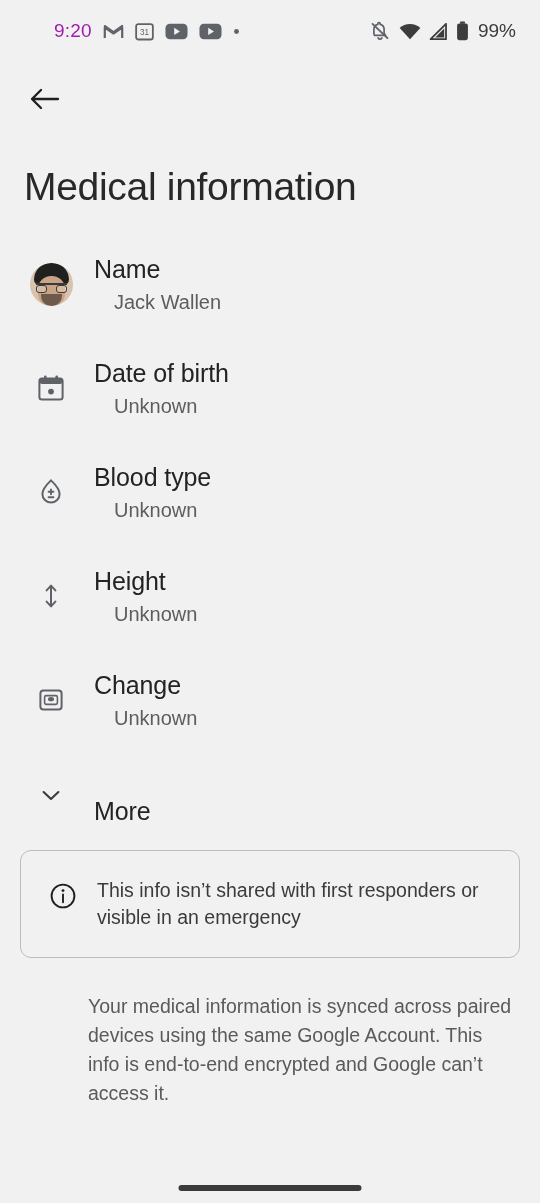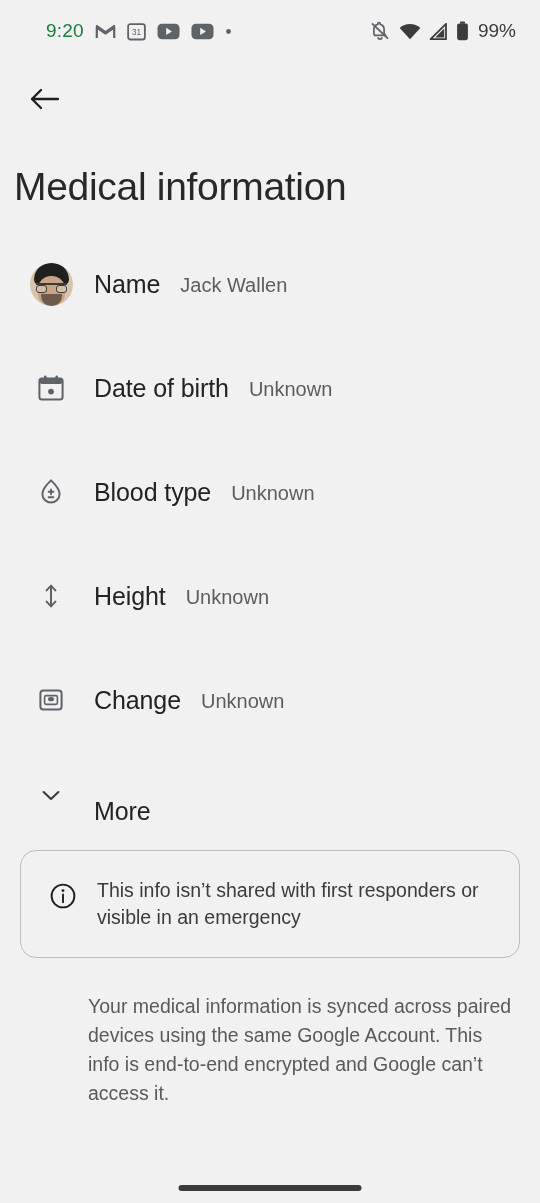--- a/index.html
+++ b/index.html
@@ -25,22 +25,23 @@
     padding: 0 24px 0 46px;
     box-sizing: border-box;
   }
   .status-left {
     display: flex;
     align-items: center;
     gap: 11px;
   }
   .status-time {
     font-size: 19px;
-    color: #15803d;
+    color: #a21caf;
     letter-spacing: 0.2px;
+    margin-left: 8px;
   }
   .status-right {
     display: flex;
     align-items: center;
     gap: 8px;
   }
   .battery-pct {
     font-size: 19px;
     color: #3c3c3c;
     margin-left: 1px;
@@ -66,21 +67,21 @@
     justify-content: center;
     border-radius: 50%;
     cursor: pointer;
   }
 
   
   .page-title {
     font-size: 39px;
     font-weight: 400;
     color: #282828;
-    padding: 28px 30px 0 14px;
+    padding: 28px 30px 0 24px;
     letter-spacing: -0.3px;
     line-height: 46px;
   }
 
   
   .list {
     margin-top: 22px;
   }
   .row {
     display: flex;
@@ -152,21 +153,21 @@
     left: 11px;
     bottom: 0px;
     width: 21px;
     height: 12px;
     background: #6d5a4c;
     border-radius: 0 0 10px 10px;
   }
 
   .row-text {
     display: flex;
-    flex-direction: row;
+    flex-direction: column;
     justify-content: center;
   }
   .row-label {
     font-size: 25px;
     color: #232323;
     line-height: 32px;
     letter-spacing: -0.1px;
   }
   .row-value {
     font-size: 20px;
@@ -187,21 +188,21 @@
     font-size: 25px;
     color: #232323;
     letter-spacing: -0.1px;
     margin-top: 32px;
   }
 
   
   .info-card {
     margin: 12px 20px 0 20px;
     border: 1px solid #bdbdbd;
-    border-radius: 16px;
+    border-radius: 11px;
     padding: 26px 24px 26px 20px;
     display: flex;
     align-items: flex-start;
     box-sizing: border-box;
   }
   .info-icon-wrap {
     width: 44px;
     min-width: 44px;
     display: flex;
     justify-content: center;

